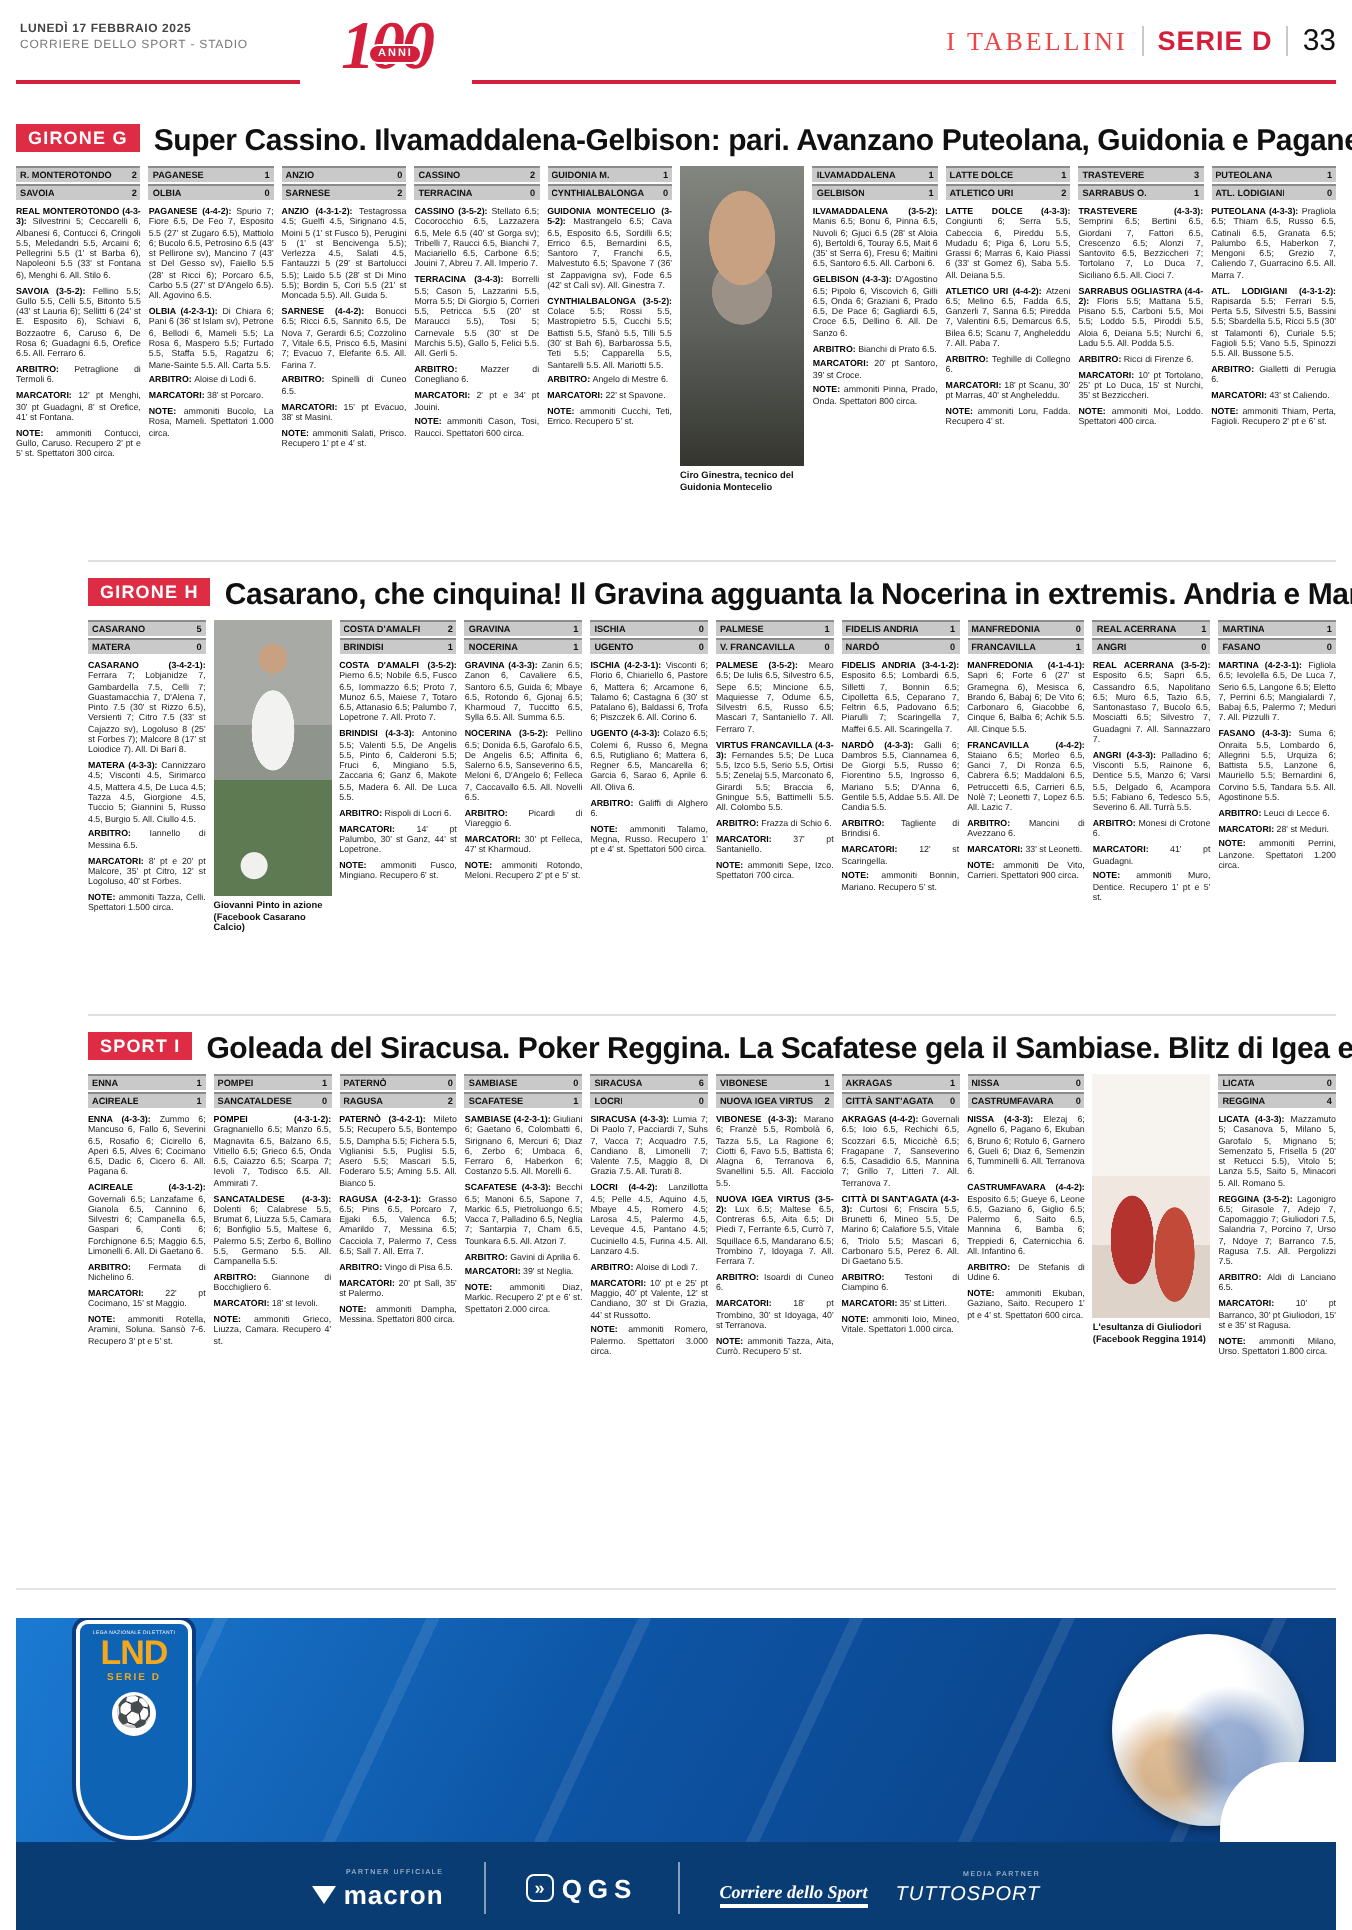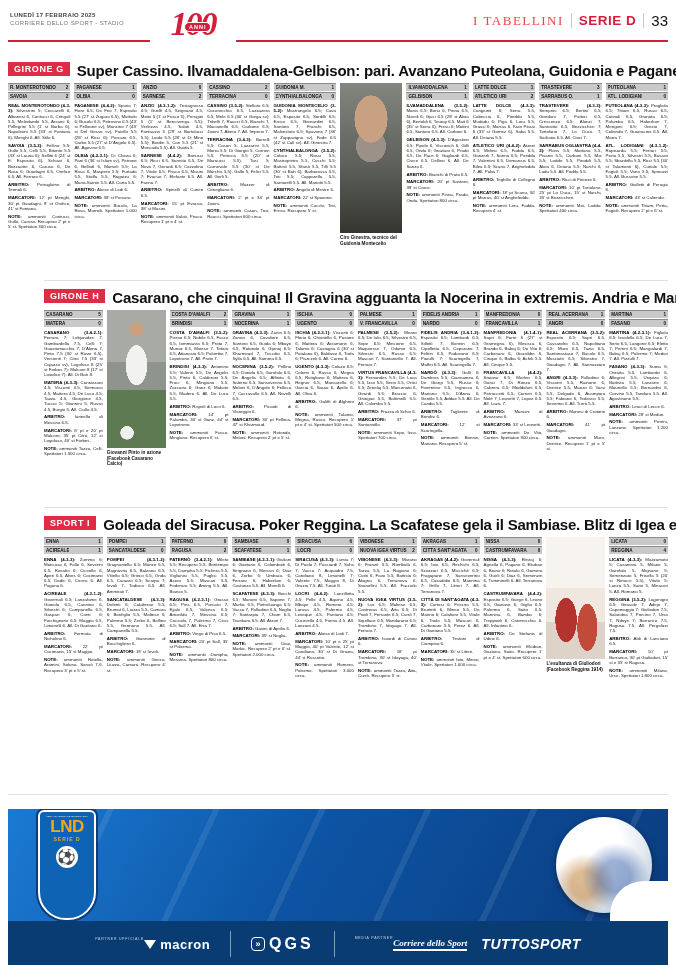--- a/index.html
+++ b/index.html
@@ -82,33 +82,33 @@
     font-weight:bold; font-size:13px; padding:2px 10px; letter-spacing:1px; }
   .ball { position:absolute; right:16px; top:8px; width:96px; height:96px; border-radius:50%; z-index:1;
     background: radial-gradient(circle at 62% 62%, rgba(35,80,160,.45) 0 18%, rgba(0,0,0,0) 40%),
                 radial-gradient(circle at 30% 70%, rgba(190,120,40,.5) 0 14%, rgba(0,0,0,0) 32%),
                 radial-gradient(circle at 35% 30%, #ffffff 0 35%, #e2e9f0 60%, #9fb4c6 100%);
     box-shadow:0 2px 6px rgba(0,0,0,.4); }
   .bubble { position:absolute; right:0; bottom:0; width:58px; height:40px; background:#fff;
     border-radius:34px 0 0 0; z-index:2; }
   .banner-sponsors { height:46px; background:#0a3c74; display:flex; align-items:center;
     justify-content:center; gap:20px; position:relative; }
-  .sp-item { display:flex; flex-direction:row; align-items:flex-start; }
+  .sp-item { display:flex; flex-direction:column; align-items:flex-end; }
   .sp-label { font-size:3.5px; color:rgba(255,255,255,.75); letter-spacing:.8px; margin-bottom:2px; }
   .sp-logo { display:flex; align-items:center; gap:4px; color:#fff; }
   .macron-word { font-size:13px; font-weight:bold; letter-spacing:.5px; }
   .macron-icon { width:0; height:0; border-left:6px solid rgba(0,0,0,0); border-right:6px solid rgba(0,0,0,0);
     border-top:9px solid #fff; display:inline-block; }
   .qgs-icon { display:inline-block; width:14px; height:14px; border:1.5px solid #fff; border-radius:4px;
     color:#fff; font-size:9px; line-height:12px; text-align:center; font-weight:bold; }
-  .qgs-word { font-size:16px; font-weight:bold; letter-spacing:3px; }
+  .qgs-word { font-size:13px; font-weight:bold; letter-spacing:3px; }
   .media-logos { display:flex; align-items:center; gap:14px; }
   .cds { font-family:"Liberation Serif", serif; font-style:italic; font-weight:bold; font-size:9px;
     color:#fff; border-bottom:2px solid #fff; padding-bottom:1px; }
-  .tsp { font-style:italic; font-weight:bold; font-size:14px; color:#fff; letter-spacing:.5px; }
+  .tsp { font-style:italic; font-weight:normal; font-size:10px; color:#fff; letter-spacing:.5px; }
   .sp-div { width:1px; height:26px; background:rgba(255,255,255,.5); }
 </style>
 </head>
 <body>
 
 <div class="page">
 
   <header class="topbar">
     <div class="dateblock">
       <div class="d1">LUNEDÌ 17 FEBBRAIO 2025</div>

